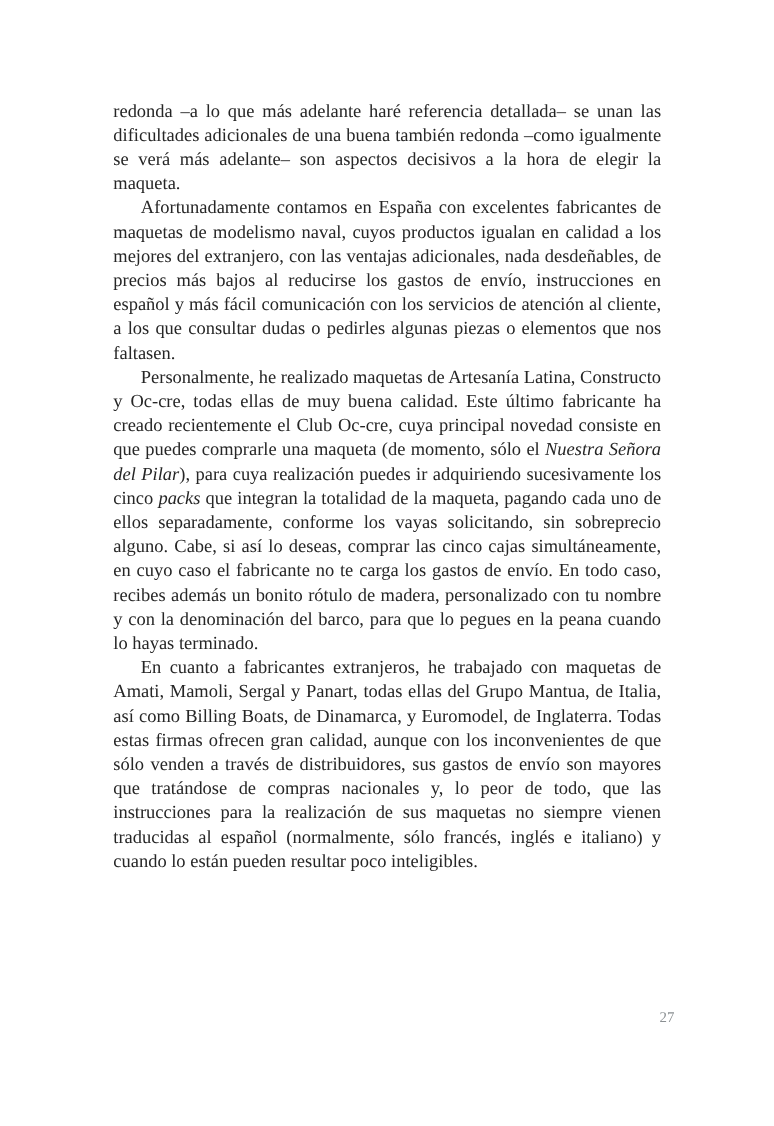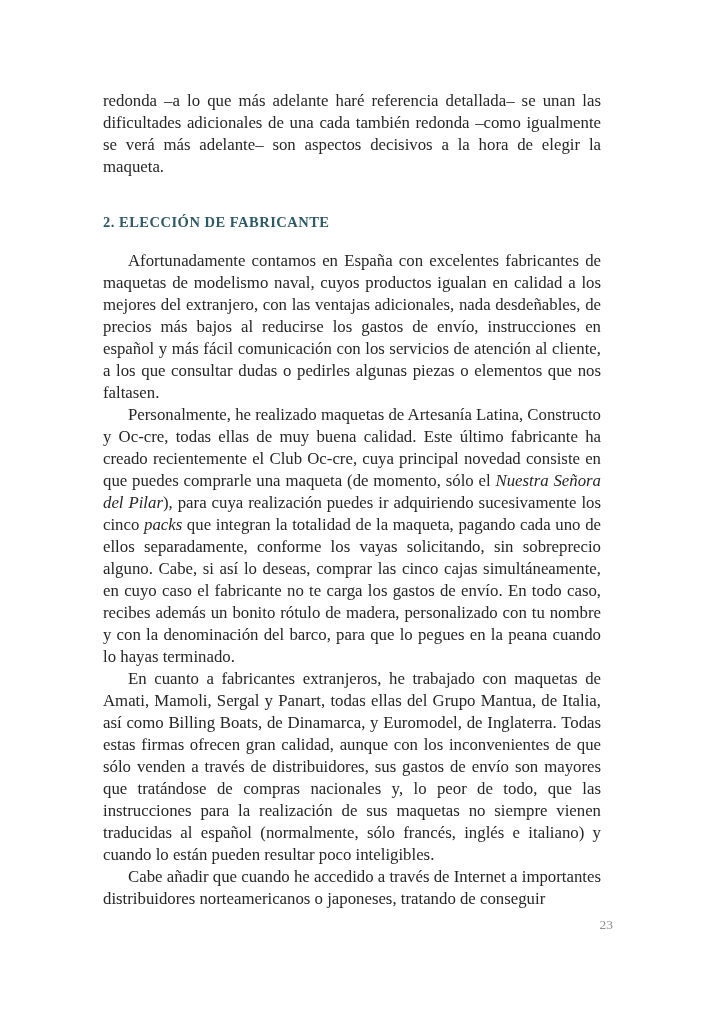--- a/index.html
+++ b/index.html
@@ -61,30 +61,28 @@
     color: #8a8f92;
   }
 </style>
 </head>
 <body>
 
 <div class="page">
 
   <div class="text-block">
 
-    <p class="continuation">redonda –a lo que más adelante haré referencia detallada– se unan las dificultades adicionales de una cada también redonda –como igualmente se verá más adelante– son aspectos decisivos a la hora de elegir la maqueta.</p>
+    <p class="continuation">redonda –a lo que más adelante haré referencia detallada– se unan las dificultades adicionales de una buena también redonda –como igualmente se verá más adelante– son aspectos decisivos a la hora de elegir la maqueta.</p>
 
-    <h2 class="section-heading">2. ELECCIÓN DE FABRICANTE</h2>
 
     <p>Afortunadamente contamos en España con excelentes fabricantes de maquetas de modelismo naval, cuyos productos igualan en calidad a los mejores del extranjero, con las ventajas adicionales, nada desdeñables, de precios más bajos al reducirse los gastos de envío, instrucciones en español y más fácil comunicación con los servicios de atención al cliente, a los que consultar dudas o pedirles algunas piezas o elementos que nos faltasen.</p>
 
     <p><span>Personalmente, he realizado maquetas de Artesanía Latina, Constructo y Oc-cre, todas ellas de muy buena calidad. Este último fabricante ha creado recientemente el Club Oc-cre, cuya principal novedad consiste en que puedes comprarle una maqueta (de momento, sólo el </span><span class="italic">Nuestra Señora del Pilar</span><span>), para cuya realización puedes ir adquiriendo sucesivamente los cinco </span><span class="italic">packs</span><span> que integran la totalidad de la maqueta, pagando cada uno de ellos separadamente, conforme los vayas solicitando, sin sobreprecio alguno. Cabe, si así lo deseas, comprar las cinco cajas simultáneamente, en cuyo caso el fabricante no te carga los gastos de envío. En todo caso, recibes además un bonito rótulo de madera, personalizado con tu nombre y con la denominación del barco, para que lo pegues en la peana cuando lo hayas terminado.</span></p>
 
     <p>En cuanto a fabricantes extranjeros, he trabajado con maquetas de Amati, Mamoli, Sergal y Panart, todas ellas del Grupo Mantua, de Italia, así como Billing Boats, de Dinamarca, y Euromodel, de Inglaterra. Todas estas firmas ofrecen gran calidad, aunque con los inconvenientes de que sólo venden a través de distribuidores, sus gastos de envío son mayores que tratándose de compras nacionales y, lo peor de todo, que las instrucciones para la realización de sus maquetas no siempre vienen traducidas al español (normalmente, sólo francés, inglés e italiano) y cuando lo están pueden resultar poco inteligibles.</p>
 
-    <p>Cabe añadir que cuando he accedido a través de Internet a importantes distribuidores norteamericanos o japoneses, tratando de conseguir</p>
 
   </div>
 
 
-  <div class="page-number">23</div>
+  <div class="page-number">27</div>
 
 </div>
 
 </body></html>

